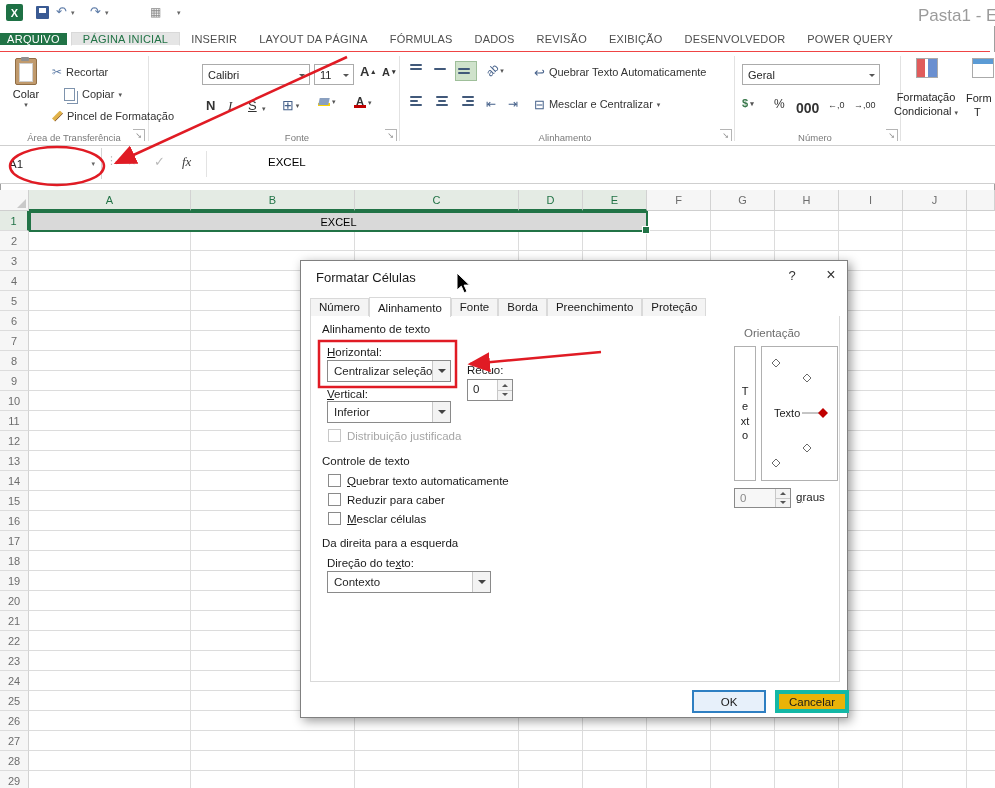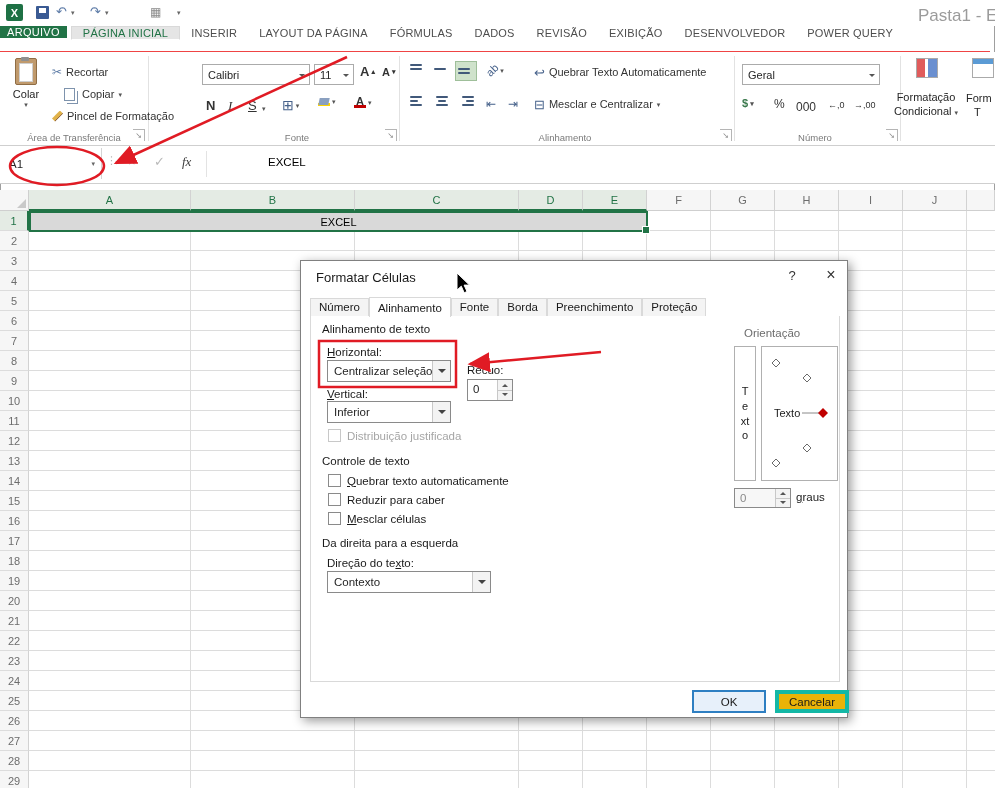--- a/index.html
+++ b/index.html
@@ -13,21 +13,21 @@
          font-weight:bold;font-size:11px;display:flex;align-items:center;justify-content:center;border-radius:2px}
   .qat-save{position:absolute;left:36px;top:6px;width:13px;height:13px;background:#3a5a93;border-radius:1px}
   .save-inner{margin:2px auto 0;width:7px;height:5px;background:#fff}
   .qat{position:absolute;top:4px;font-size:13px;color:#5e7ca8;line-height:16px}
   .qat-dd{position:absolute;top:9px;font-size:7px;color:#666}
   .qat.gray{color:#8a8a8a;font-size:12px}
   .wtitle{position:absolute;left:918px;top:6px;width:77px;overflow:hidden;white-space:nowrap;color:#9b9b9b;font-size:17px}
 
   
   .tabstrip{position:absolute;top:26px;left:0;right:5px;height:25px;background:#fff;border-bottom:3px solid #ef4444;
-            display:flex;align-items:flex-start}
+            display:flex;align-items:center}
   .file-tab{background:#217346;color:#fff;display:flex;align-items:center;padding:0 7px;letter-spacing:.3px}
   .rtabs{display:flex;margin-left:4px}
   .rtab{display:flex;align-items:center;padding:0 11px;color:#4d4d4d;letter-spacing:.2px;white-space:nowrap}
   .rtab.active{color:#217346;background:#e5e5e5;border:1px solid #d9d9d9;border-bottom:1px solid #fff;margin-bottom:-1px;z-index:2}
 
   
   .ribbon{position:absolute;top:52px;left:0;right:0;height:93px;background:#fff;border-bottom:1px solid #cfcfcf}
   .vsep{position:absolute;top:4px;bottom:4px;width:1px;background:#e2e2e2}
   .grp-label{position:absolute;bottom:2px;font-size:9.5px;color:#7a7a7a;text-align:center;white-space:nowrap}
   .launcher{position:absolute;bottom:4px;width:11px;height:11px;color:#8a8a8a;font-size:8px;line-height:11px;
@@ -281,21 +281,21 @@
 
     <div class="combo" style="left:742px;top:12px;width:138px">
       <span class="cval">Geral</span>
         <i class="tri"></i>
     </div>
     <div class="rbtn" style="left:742px;top:45px;color:#3c7a4e;font-weight:bold">
       <span>$</span>
       <span class="ddtiny">▾</span>
     </div>
     <span class="rbtn" style="left:774px;top:45px;font-size:12px">%</span>
-    <span class="rbtn" style="left:796px;top:48px;font-size:12px;font-weight:normal">000</span>
+    <span class="rbtn" style="left:796px;top:48px;font-size:14px;font-weight:bold">000</span>
     <span class="rbtn" style="left:828px;top:48px;font-size:9px">←,0</span>
     <span class="rbtn" style="left:854px;top:48px;font-size:9px">→,00</span>
     <div class="grp-label" style="left:735px;width:160px">Número</div>
     <span class="launcher" style="left:886px">↘</span>
 
     <div class="condfmt-ic" style="position:absolute;left:916px;top:6px"></div>
     <div style="position:absolute;left:884px;top:38px;width:84px;text-align:center;line-height:1.3">
       <span>Formatação Condicional</span>
       <span class="ddtiny">▾</span>
     </div>

